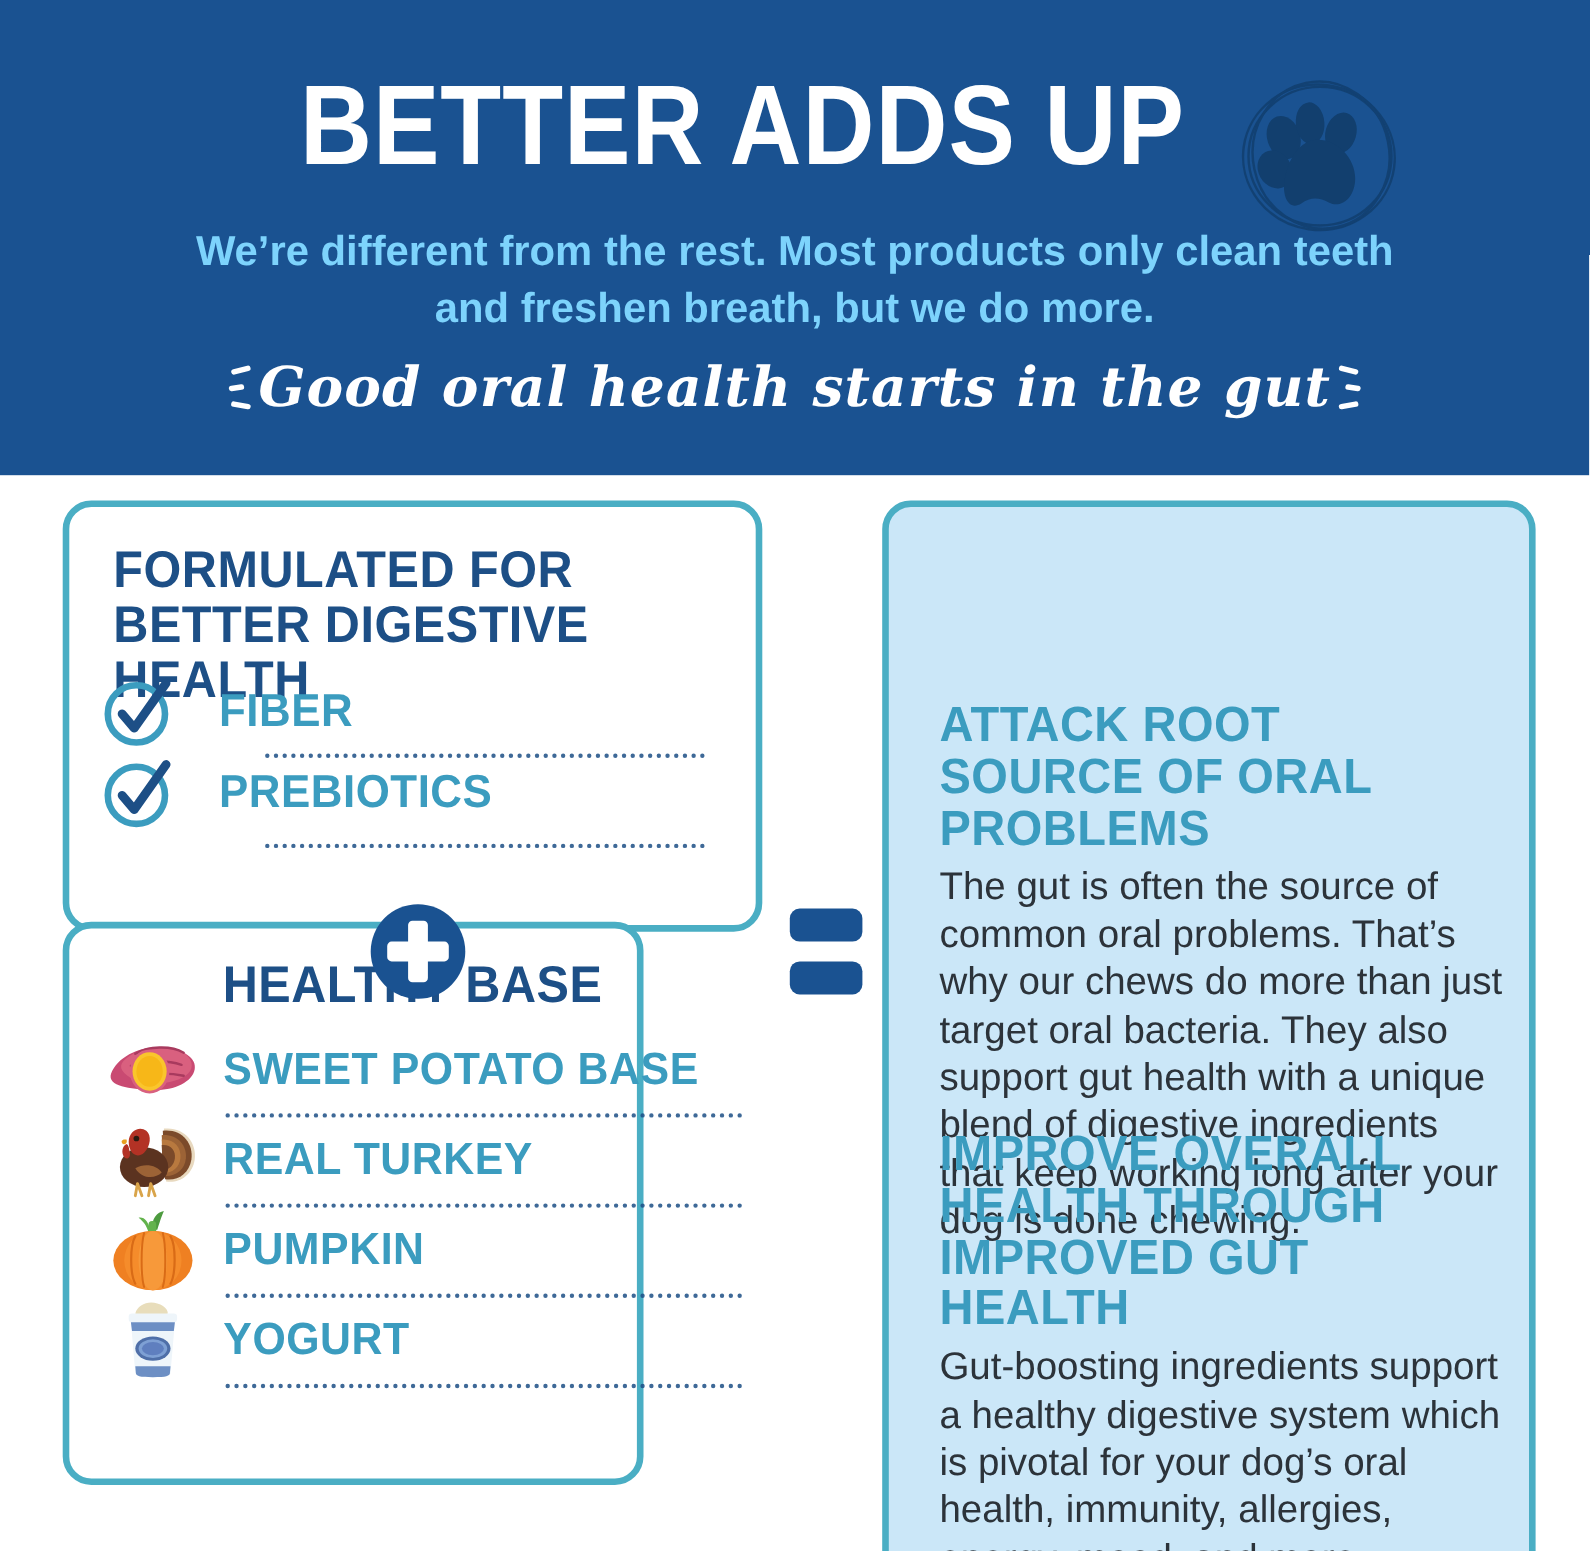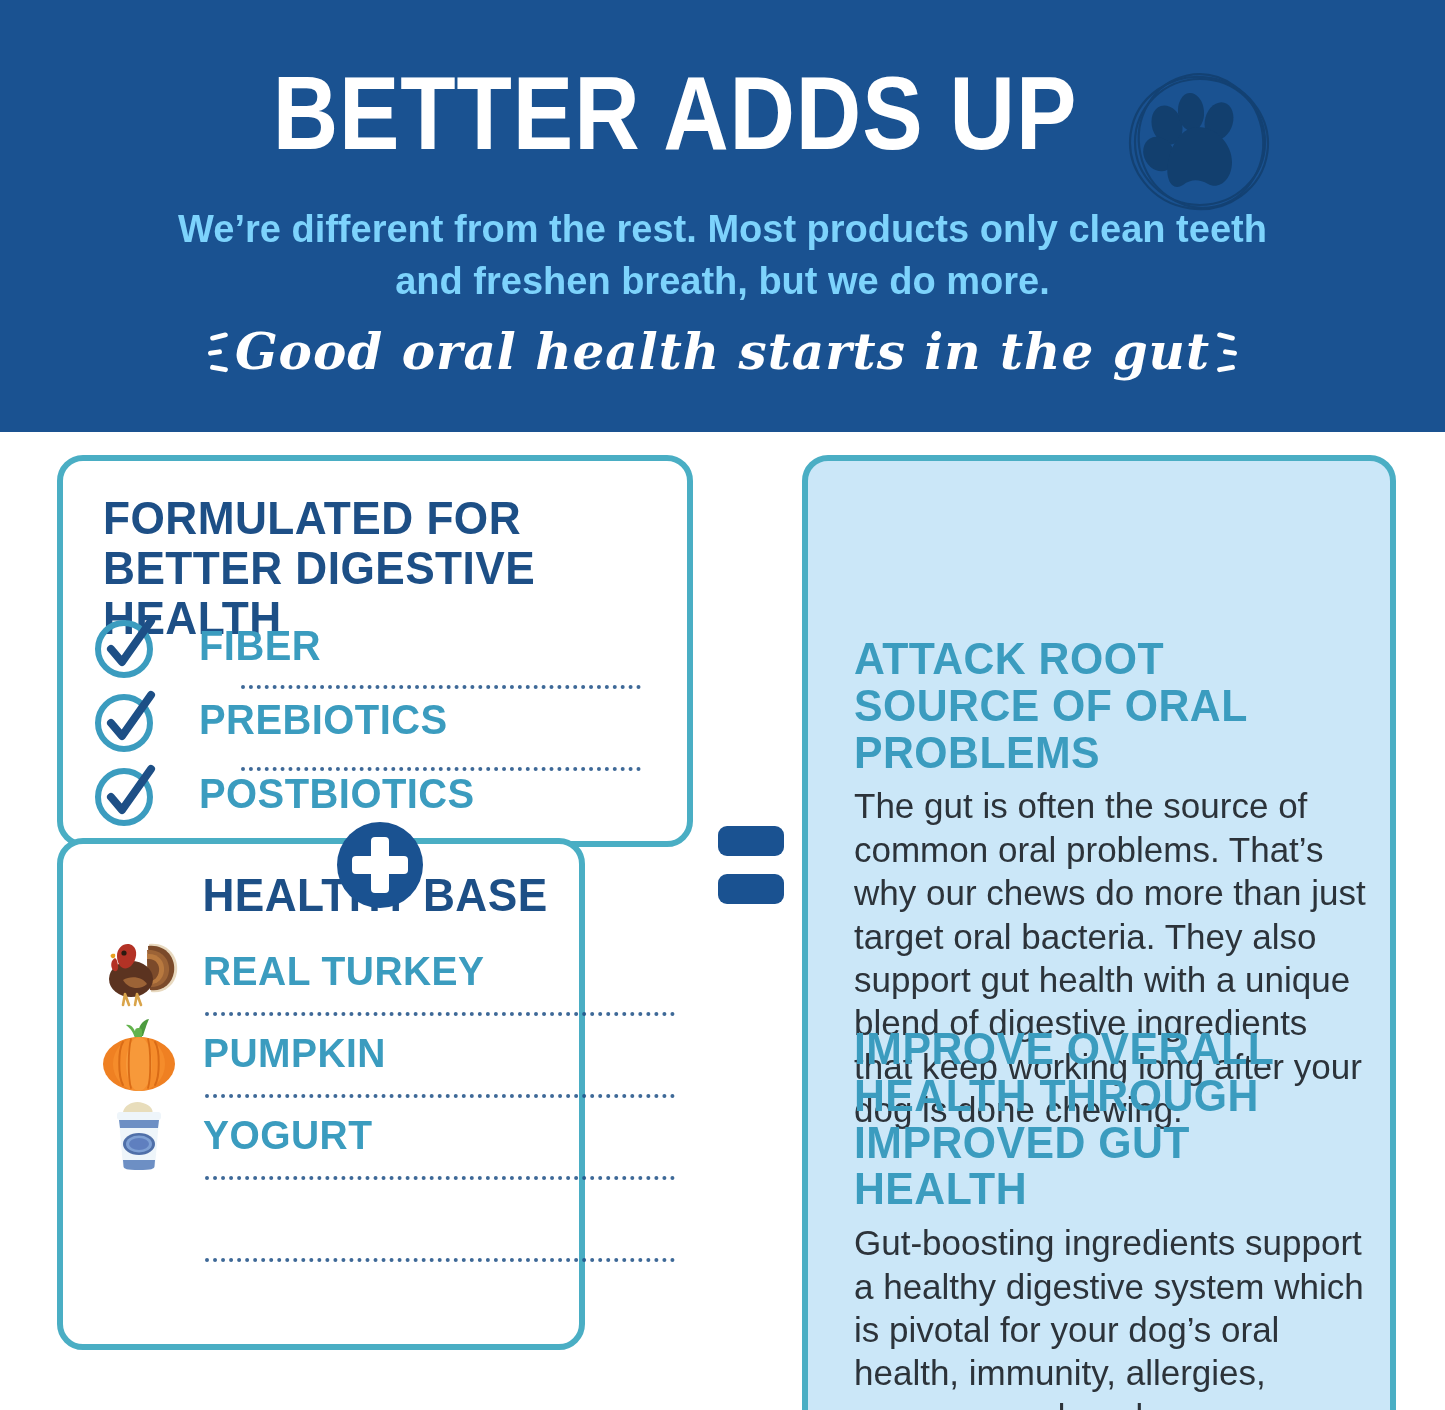--- a/index.html
+++ b/index.html
@@ -397,43 +397,49 @@
           <svg viewBox="0 0 70 70" width="70" height="70">
             <circle cx="33" cy="38" r="26" fill="none" stroke="#3b9cbf" stroke-width="6"></circle>
             <path d="M20 38 L31 51 L60 10" fill="none" stroke="#1d4f86" stroke-width="8" stroke-linecap="round" stroke-linejoin="round"></path>
           </svg>
         </span>
         <span class="check-label">PREBIOTICS</span>
       </div>
 
       <div class="dotline cl-dot-2"></div>
 
-      <div class="check-row">
-        <span class="check-icon">
-          <svg viewBox="0 0 70 70" width="70" height="70">
-            <circle cx="33" cy="38" r="26" fill="none" stroke="#3b9cbf" stroke-width="6"></circle>
-            <path d="M20 38 L31 51 L60 10" fill="none" stroke="#1d4f86" stroke-width="8" stroke-linecap="round" stroke-linejoin="round"></path>
-          </svg>
-        </span>
-        <span class="check-label">POSTBIOTICS</span>
-      </div>
 
     </div>
   </div>
 
   <div class="plus-badge">
       <i></i>
       <i></i>
     </div>
 
   <div class="card" id="card-base">
     <div class="card-title">HEALTHY BASE</div>
 
     <div class="ing-list">
 
+      <div class="ing-row">
+        <span class="ing-icon">
+          <svg viewBox="0 0 92 78" width="92" height="78">
+            <path d="M8 44 C14 28 36 18 56 20 C74 22 86 30 84 40 C82 52 64 60 44 59 C26 58 4 56 8 44 Z" fill="#c94a72"></path>
+            <path d="M22 30 C34 20 58 16 72 24 C82 30 84 38 78 44 C68 54 40 56 26 48 C16 42 14 36 22 30 Z" fill="#d9607f"></path>
+            <path d="M30 26 C42 19 62 18 74 25" fill="none" stroke="#a83a5e" stroke-width="2.2" stroke-linecap="round"></path>
+            <path d="M26 37 C38 32 58 31 72 36" fill="none" stroke="#a83a5e" stroke-width="2.2" stroke-linecap="round"></path>
+            <path d="M28 47 C42 44 60 43 74 46" fill="none" stroke="#a83a5e" stroke-width="2.2" stroke-linecap="round"></path>
+            <ellipse cx="43" cy="42" rx="18" ry="20" fill="#d9607f"></ellipse>
+            <ellipse cx="43" cy="42" rx="15.5" ry="17.5" fill="#fac52c"></ellipse>
+            <ellipse cx="43" cy="42" rx="12" ry="14" fill="#f7b718"></ellipse>
+          </svg>
+        </span>
+        <span class="ing-label">SWEET POTATO BASE</span>
+      </div>
       <div class="ing-dot" style="top:82px;"></div>
 
       <div class="ing-row">
         <span class="ing-icon">
           <svg viewBox="0 0 92 78" width="92" height="78">
             <g>
               <path d="M56 12 C74 10 86 24 84 40 C82 54 70 62 58 60" fill="#e8d9bf"></path>
               <path d="M55 14 C72 12 83 25 81 40 C79 53 68 60 57 58" fill="#7b4a2a"></path>
               <path d="M54 18 C68 17 77 27 76 39 C75 50 66 56 56 55" fill="#9c6336"></path>
               <path d="M54 22 C65 21 72 29 71 39 C70 48 63 53 55 52" fill="#b8793f"></path>

